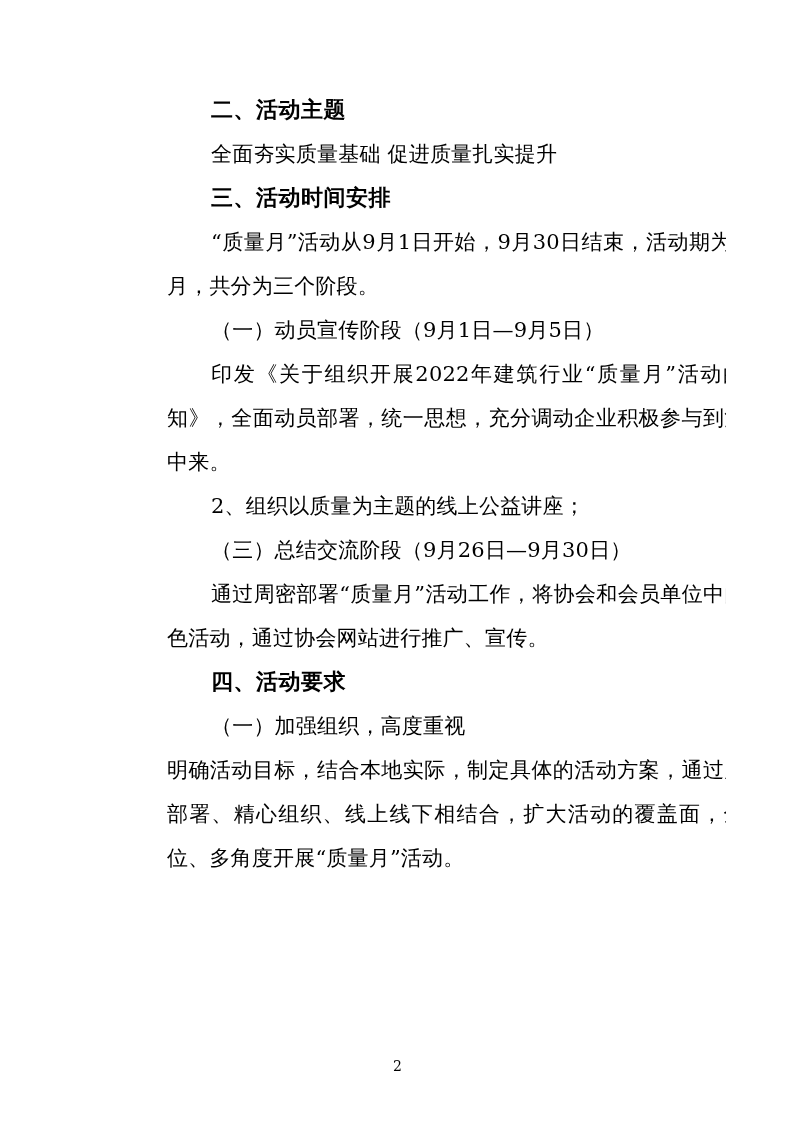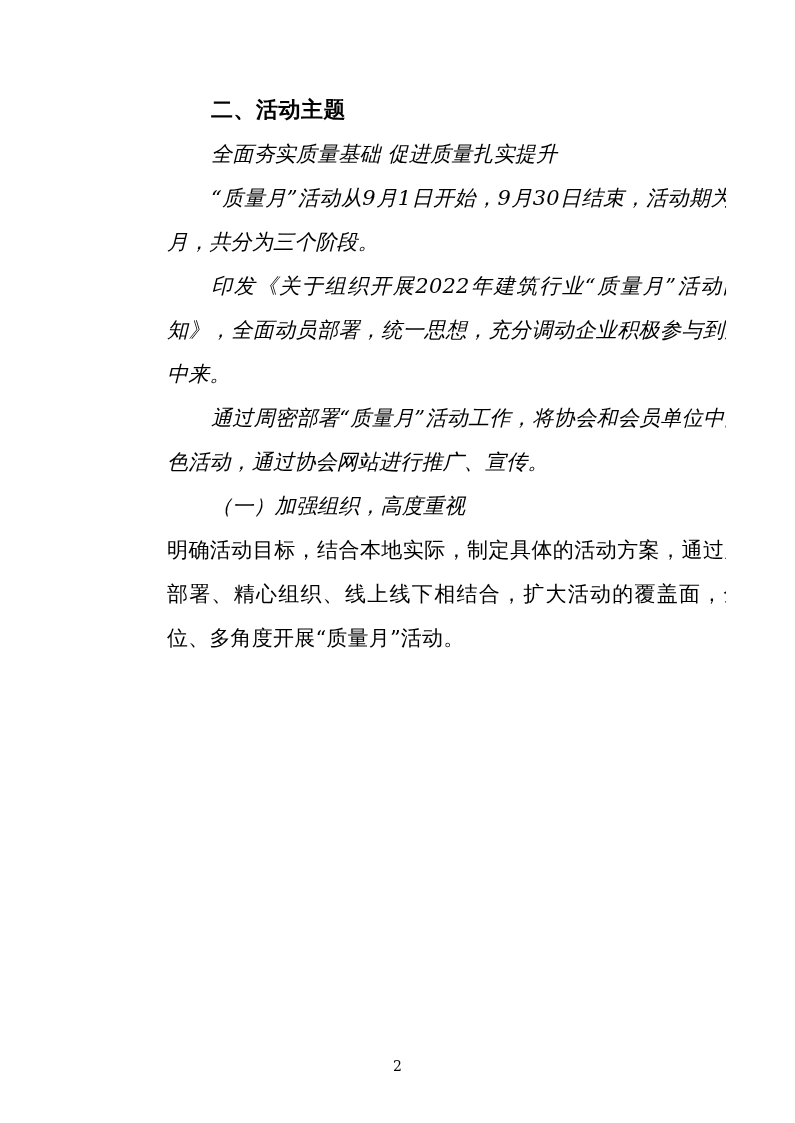--- a/index.html
+++ b/index.html
@@ -37,21 +37,20 @@
   .para {
     font-size: 21px;
     line-height: 44px;
     margin: 0;
     text-align: justify;
     text-justify: inter-ideograph;
     letter-spacing: 0.2px;
   }
   .indent2 {
     text-indent: 44px;
-    font-style: italic;
   }
   .indent0 {
     text-indent: 0px;
   }
   .page-number {
     position: absolute;
     left: 0;
     right: 0;
     top: 1058px;
     text-align: center;
@@ -62,26 +61,31 @@
 </style>
 </head>
 <body>
 
 <div class="page">
   <div class="content">
 
     <h2 class="heading">二、活动主题</h2>
     <p class="para indent2">全面夯实质量基础  促进质量扎实提升</p>
 
+    <h2 class="heading">三、活动时间安排</h2>
     <p class="para indent2">“质量月”活动从9月1日开始，9月30日结束，活动期为1个月，共分为三个阶段。</p>
 
+    <p class="para indent2">（一）动员宣传阶段（9月1日—9月5日）</p>
     <p class="para indent2">印发《关于组织开展2022年建筑行业“质量月”活动的通知》，全面动员部署，统一思想，充分调动企业积极参与到活动中来。</p>
 
+    <p class="para indent2">2、组织以质量为主题的线上公益讲座；</p>
 
+    <p class="para indent2">（三）总结交流阶段（9月26日—9月30日）</p>
     <p class="para indent2">通过周密部署“质量月”活动工作，将协会和会员单位中的特色活动，通过协会网站进行推广、宣传。</p>
 
+    <h2 class="heading">四、活动要求</h2>
     <p class="para indent2">（一）加强组织，高度重视</p>
     <p class="para indent0">明确活动目标，结合本地实际，制定具体的活动方案，通过周密部署、精心组织、线上线下相结合，扩大活动的覆盖面，全方位、多角度开展“质量月”活动。</p>
 
   </div>
 
   <div class="page-number">2</div>
 </div>
 
 </body></html>

